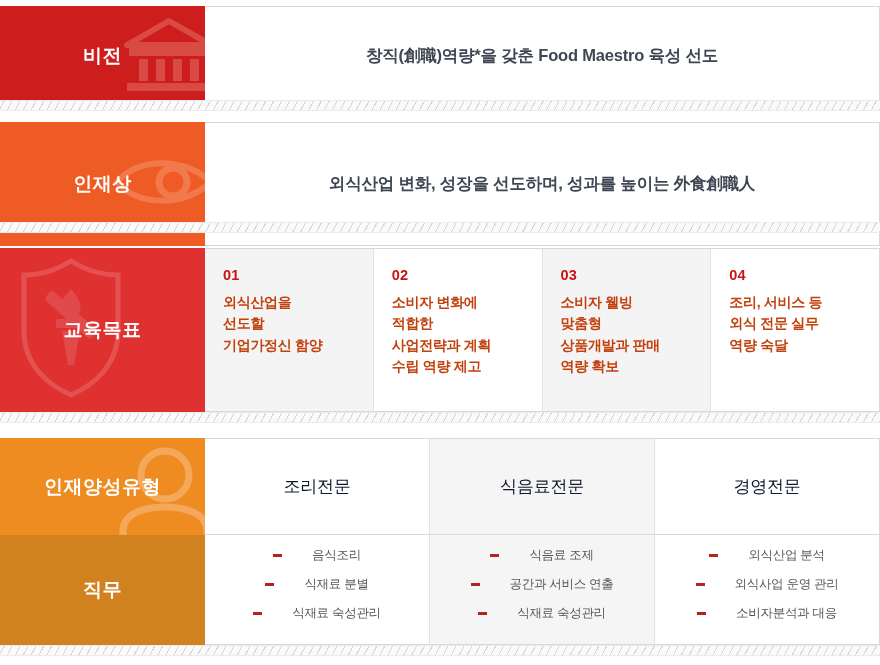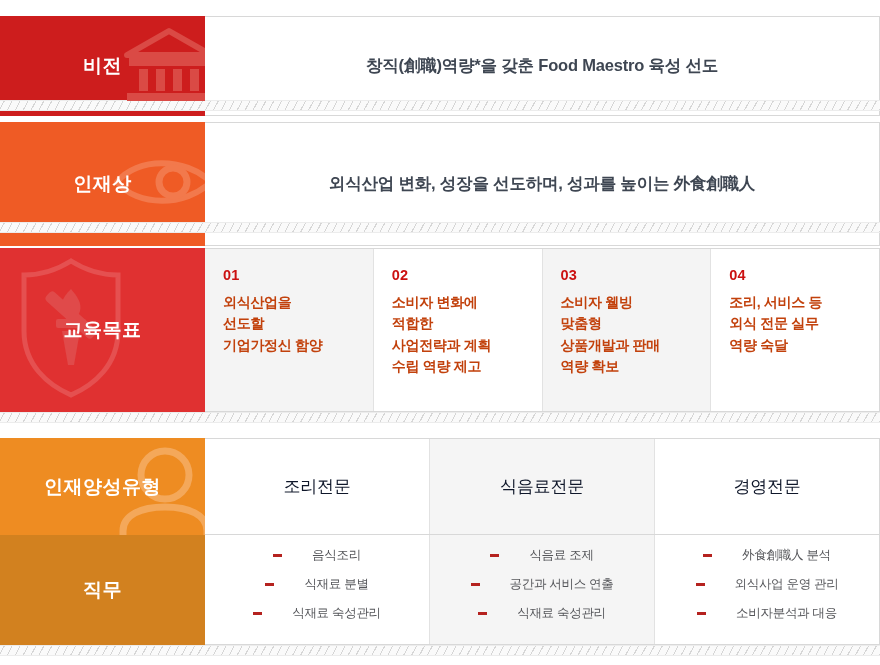--- a/index.html
+++ b/index.html
@@ -79,21 +79,21 @@
       #d6d6d6 1px,
       rgba(0,0,0,0) 1px,
       rgba(0,0,0,0) 7px
     );
     border-top: 1px solid #ececec;
     border-bottom: 1px solid #ececec;
     box-sizing: border-box;
   }
 
   
-  #row-vision { top: 16px; height: 100px; }
+  #row-vision { top: 6px; height: 100px; }
   #row-vision .label-cell { background: #cd1d1d; }
 
   
   #row-talent { top: 122px; height: 124px; }
   #row-talent .label-cell { background: #ef5b25; }
 
   
   #row-goals { top: 248px; height: 164px; }
   #row-goals .label-cell { background: #e03131; }
   #row-goals .content-cell {
@@ -325,21 +325,21 @@
           <span>공간과 서비스 연출</span>
         </div>
         <div class="duty-item">
           <span class="duty-dash"></span>
           <span>식재료 숙성관리</span>
         </div>
       </div>
       <div class="duty-col">
         <div class="duty-item">
           <span class="duty-dash"></span>
-          <span>外食創職人 분석</span>
+          <span>외식산업 분석</span>
         </div>
         <div class="duty-item">
           <span class="duty-dash"></span>
           <span>외식사업 운영 관리</span>
         </div>
         <div class="duty-item">
           <span class="duty-dash"></span>
           <span>소비자분석과 대응</span>
         </div>
       </div>

